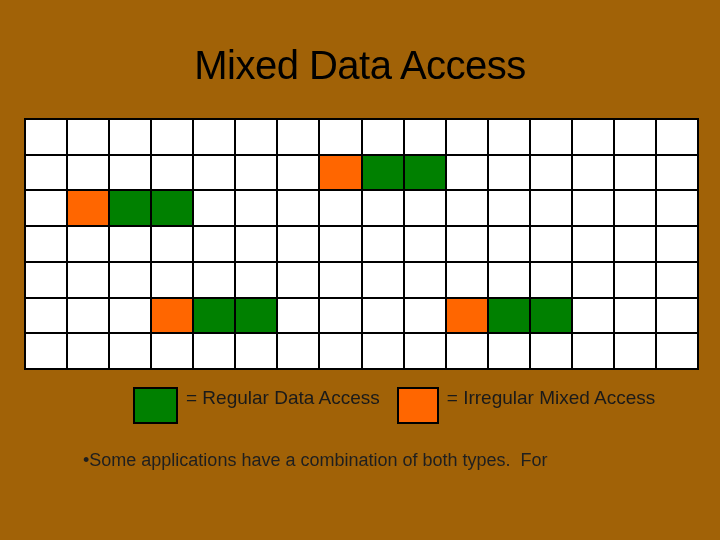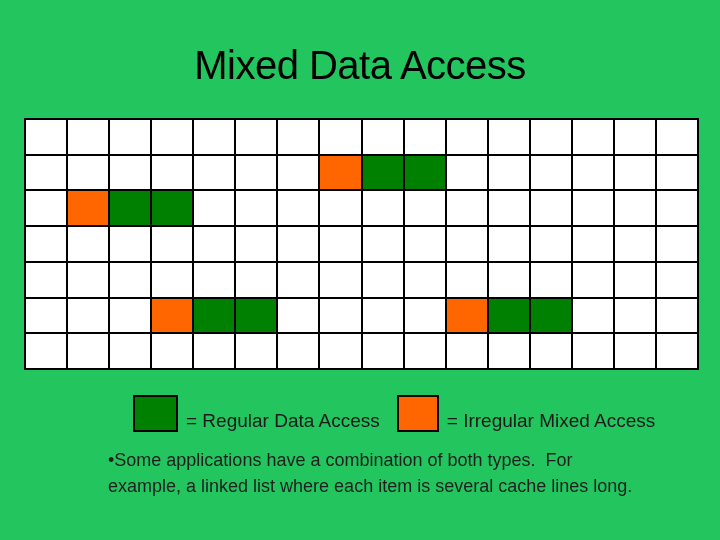--- a/index.html
+++ b/index.html
@@ -10,21 +10,21 @@
     width: 720px;
     height: 540px;
     position: relative;
     background: #ffffff;
     font-family: "Liberation Sans", sans-serif;
     overflow: hidden;
   }
   .slide {
     position: absolute;
     inset: 0;
-    background: #22c55e;
+    background: #a16207;
     text-decoration: underline;
   }
   .slide-title {
     position: absolute;
     left: 0;
     right: 0;
     top: 42px;
     margin: 0;
     text-align: center;
     font-size: 40px;
@@ -44,24 +44,24 @@
     background: #ffffff;
     box-sizing: content-box;
   }
   .access-grid .cell {
     border: 1px solid #000000;
     box-sizing: border-box;
   }
   .legend {
     position: absolute;
     left: 133px;
-    top: 395px;
+    top: 387px;
     height: 37px;
     display: flex;
-    align-items: flex-end;
+    align-items: flex-start;
   }
   .swatch {
     height: 33px;
     border: 2px solid #000000;
     flex: none;
   }
   .swatch.regular { width: 41px; margin-right: 8px; }
   .swatch.irregular { width: 38px; margin-right: 8px; }
   .legend-label {
     font-size: 19px;
@@ -73,21 +73,20 @@
     position: absolute;
     left: 83px;
     top: 447px;
     width: 600px;
     font-size: 18px;
     line-height: 26px;
     color: #1f1f1f;
   }
   .body-line {
     white-space: pre;
-    margin-left: 25px;
   }
 </style>
 </head>
 <body>
 
 <div class="slide">
 
   <h1 class="slide-title">Mixed Data Access</h1>
 
   <div class="access-grid" style="grid-template-columns: repeat(16, 1fr); grid-template-rows: repeat(7, 1fr);">
@@ -207,16 +206,15 @@
 
   <div class="legend">
     <span class="swatch regular" style="background: rgb(0, 128, 0);"></span>
     <span class="legend-label regular">= Regular Data Access</span>
     <span class="swatch irregular" style="background: rgb(255, 102, 0);"></span>
     <span class="legend-label irregular">= Irregular Mixed Access</span>
   </div>
 
   <div class="body-text">
     <div class="body-line">•Some applications have a combination of both types.  For</div>
-    <div class="body-line">example, a linked list where each item is several cache lines long.</div>
   </div>
 
 </div>
 
 </body></html>

